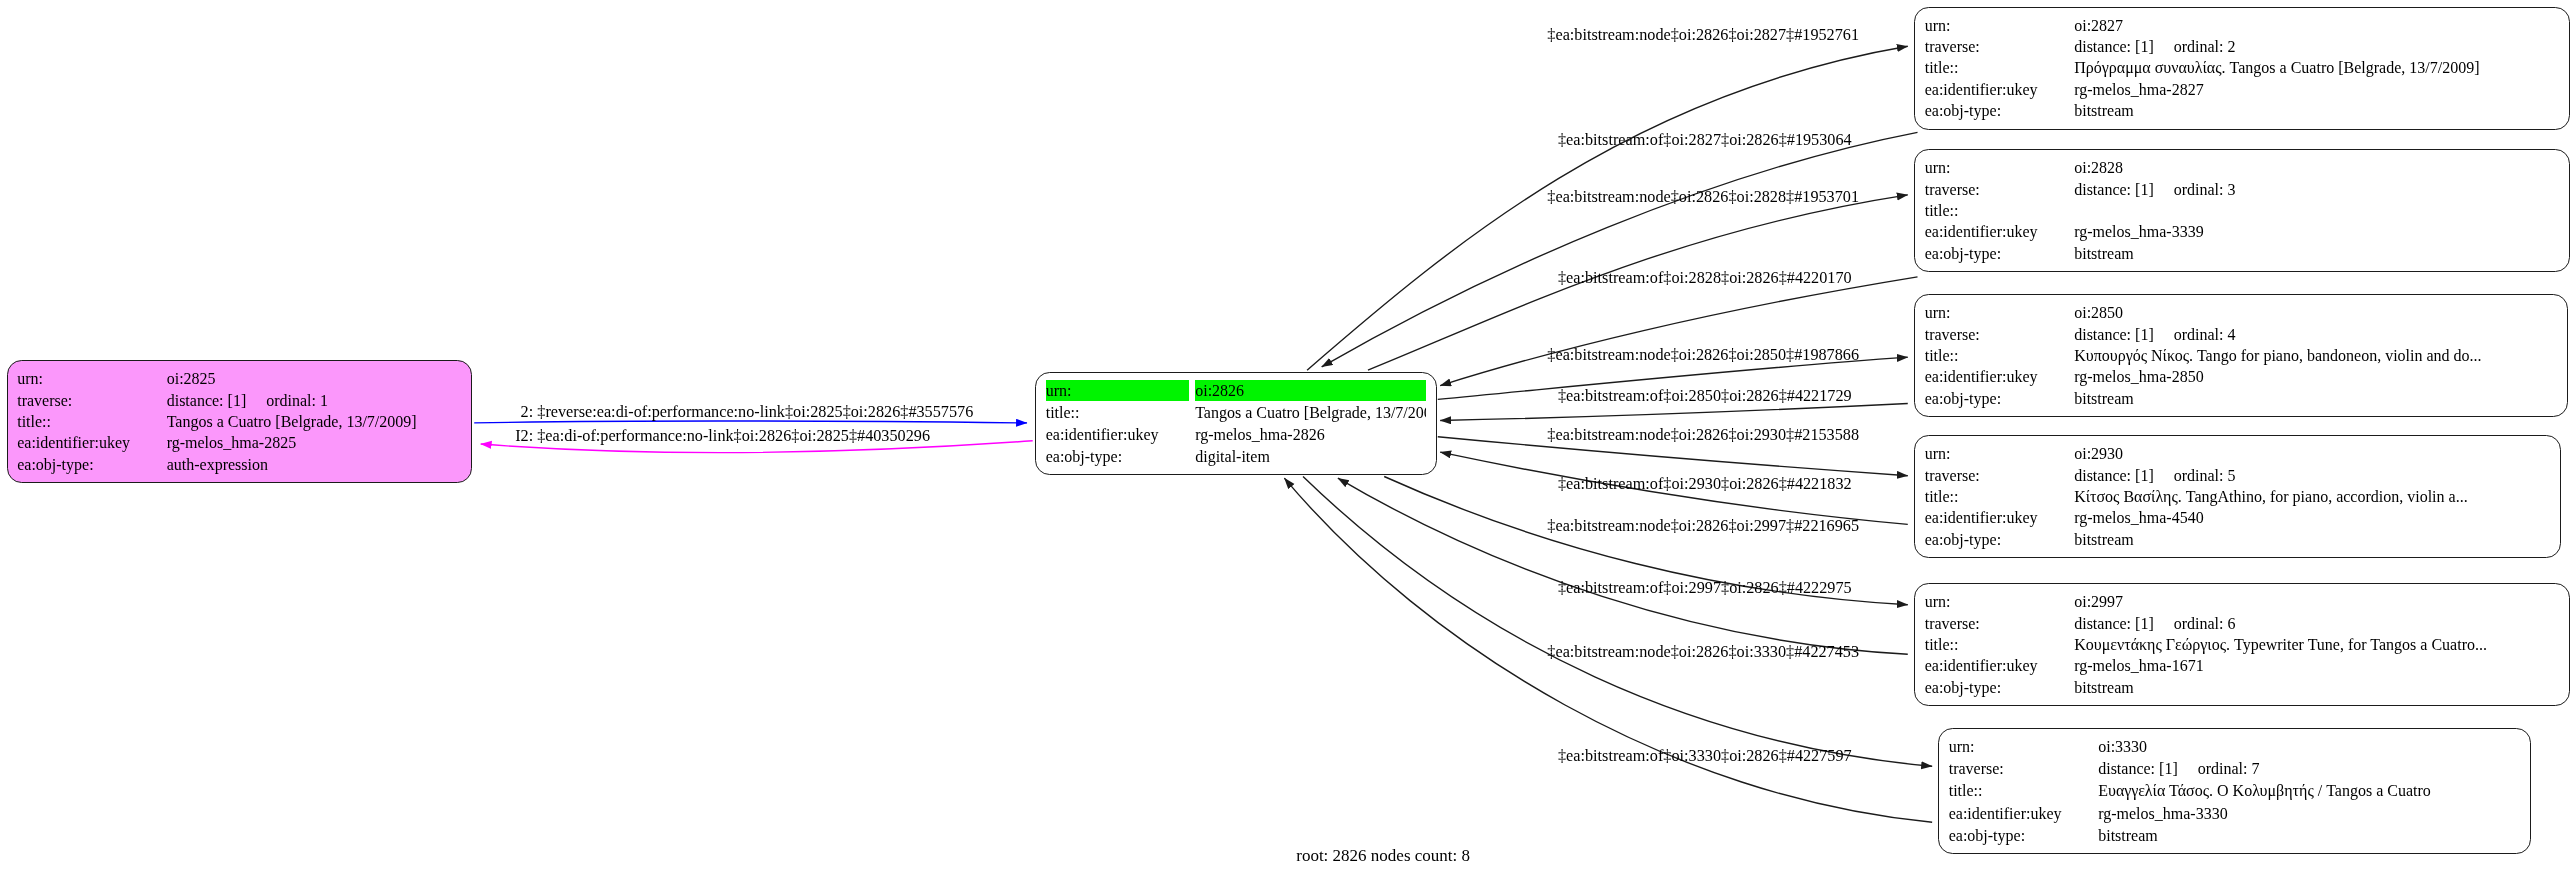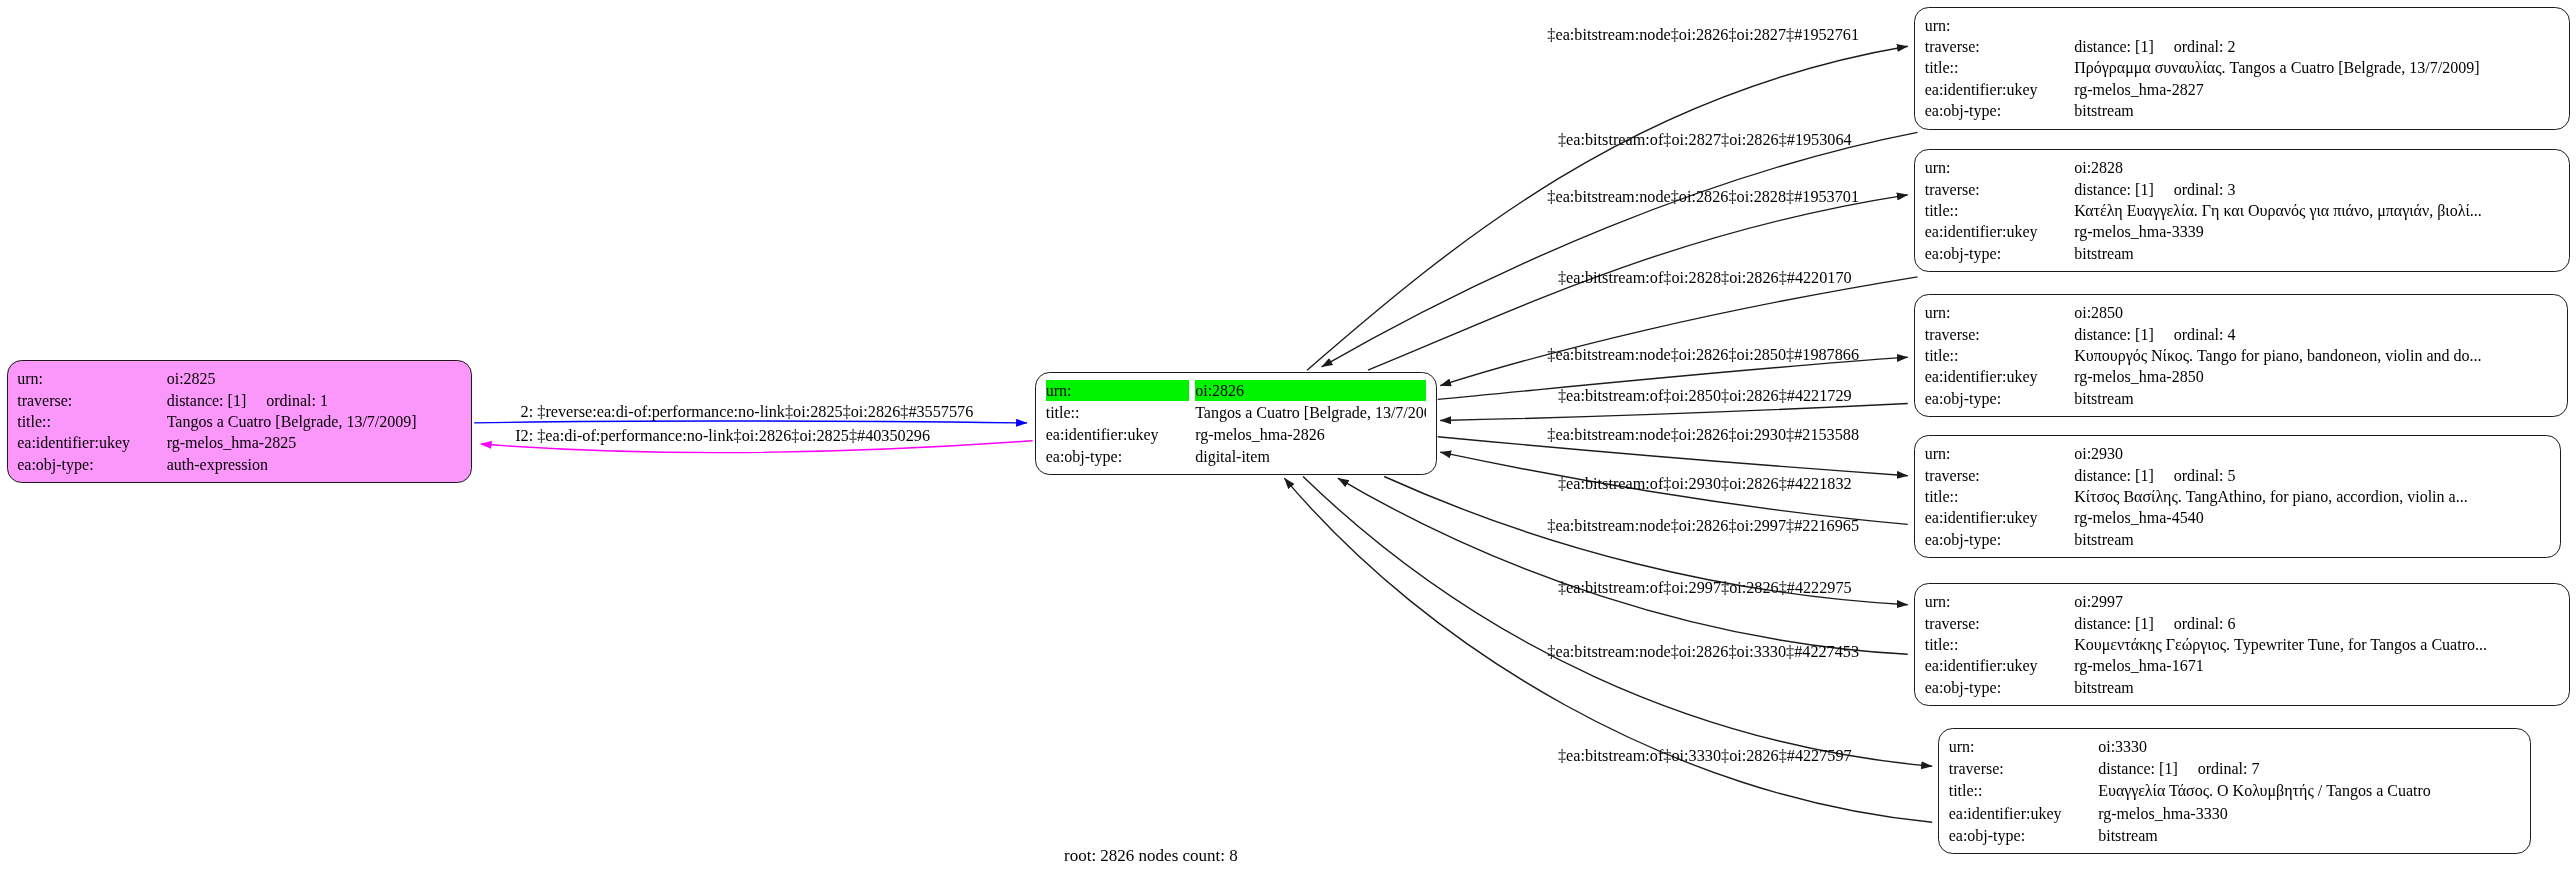--- a/index.html
+++ b/index.html
@@ -17,21 +17,21 @@
   #arrow-magenta path{fill:var(--magenta);}
   .gnode{
     position:absolute;box-sizing:border-box;background:#fff;
     border:1.6px solid #1b1b1b;border-radius:14.6px;padding:7.3px 9.7px;
     display:flex;flex-direction:column;justify-content:space-between;z-index:2;
   }
   .gnode.violet{background:var(--violet);}
   .node-row{display:grid;grid-template-columns:143px 1fr;column-gap:6.5px;font-size:16px;line-height:21px;align-items:center;}
   .cell{white-space:pre;overflow:hidden;}
   .node-row.hl .cell{background:var(--green);}
-  .caption{position:absolute;left:1064px;top:846px;width:406px;text-align:left;font-size:17px;z-index:2;}
+  .caption{position:absolute;left:1064px;top:846px;width:406px;text-align:right;font-size:17px;z-index:2;}
 </style>
 </head>
 <body>
 
 <div class="canvas" style="--violet: #fb97fb; --green: #00f400; --blue: #0000ff; --magenta: #ff00ff; --edge: #1b1b1b;">
 
   <svg class="edges" viewBox="0 0 3173 1089">
     <defs>
       <marker id="arrow-black" markerUnits="userSpaceOnUse" markerWidth="15" markerHeight="11" refX="13.5" refY="5" orient="auto">
         <path d="M0,0 L14,5 L0,10 z"></path>
@@ -116,20 +116,21 @@
       </div>
       <div class="node-row">
         <span class="cell lab">ea:obj-type:</span>
         <span class="cell val">digital-item</span>
       </div>
     </div>
 
   <div class="gnode" style="left:1914px;top:6.5px;width:656px;height:123px;">
       <div class="node-row">
         <span class="cell lab">urn:</span>
+        <span class="cell val">oi:2827</span>
       </div>
       <div class="node-row">
         <span class="cell lab">traverse:</span>
         <span class="cell val">distance: [1]     ordinal: 2</span>
       </div>
       <div class="node-row">
         <span class="cell lab">title::</span>
         <span class="cell val">Πρόγραμμα συναυλίας. Tangos a Cuatro [Belgrade, 13/7/2009]</span>
       </div>
       <div class="node-row">
@@ -146,21 +147,20 @@
       <div class="node-row">
         <span class="cell lab">urn:</span>
         <span class="cell val">oi:2828</span>
       </div>
       <div class="node-row">
         <span class="cell lab">traverse:</span>
         <span class="cell val">distance: [1]     ordinal: 3</span>
       </div>
       <div class="node-row">
         <span class="cell lab">title::</span>
-        <span class="cell val">Κατέλη Ευαγγελία. Γη και Ουρανός για πιάνο, μπαγιάν, βιολί...</span>
       </div>
       <div class="node-row">
         <span class="cell lab">ea:identifier:ukey</span>
         <span class="cell val">rg-melos_hma-3339</span>
       </div>
       <div class="node-row">
         <span class="cell lab">ea:obj-type:</span>
         <span class="cell val">bitstream</span>
       </div>
     </div>

